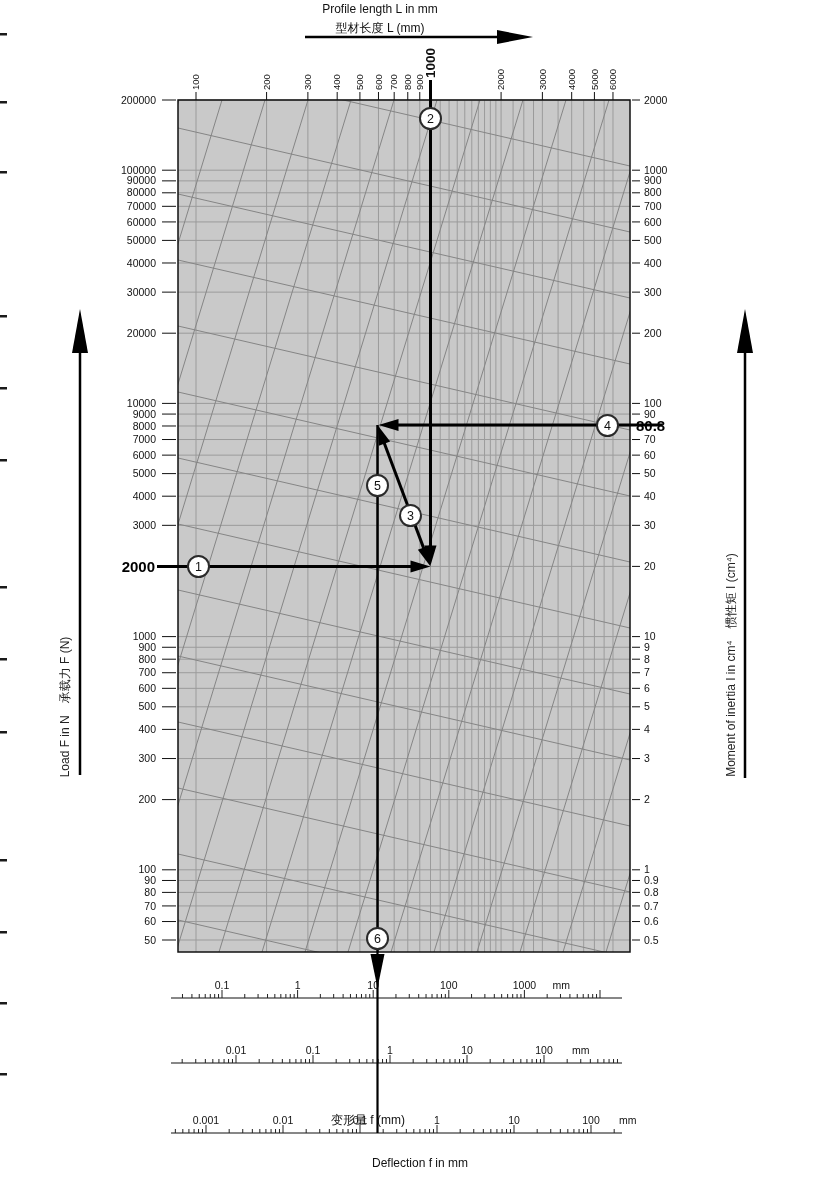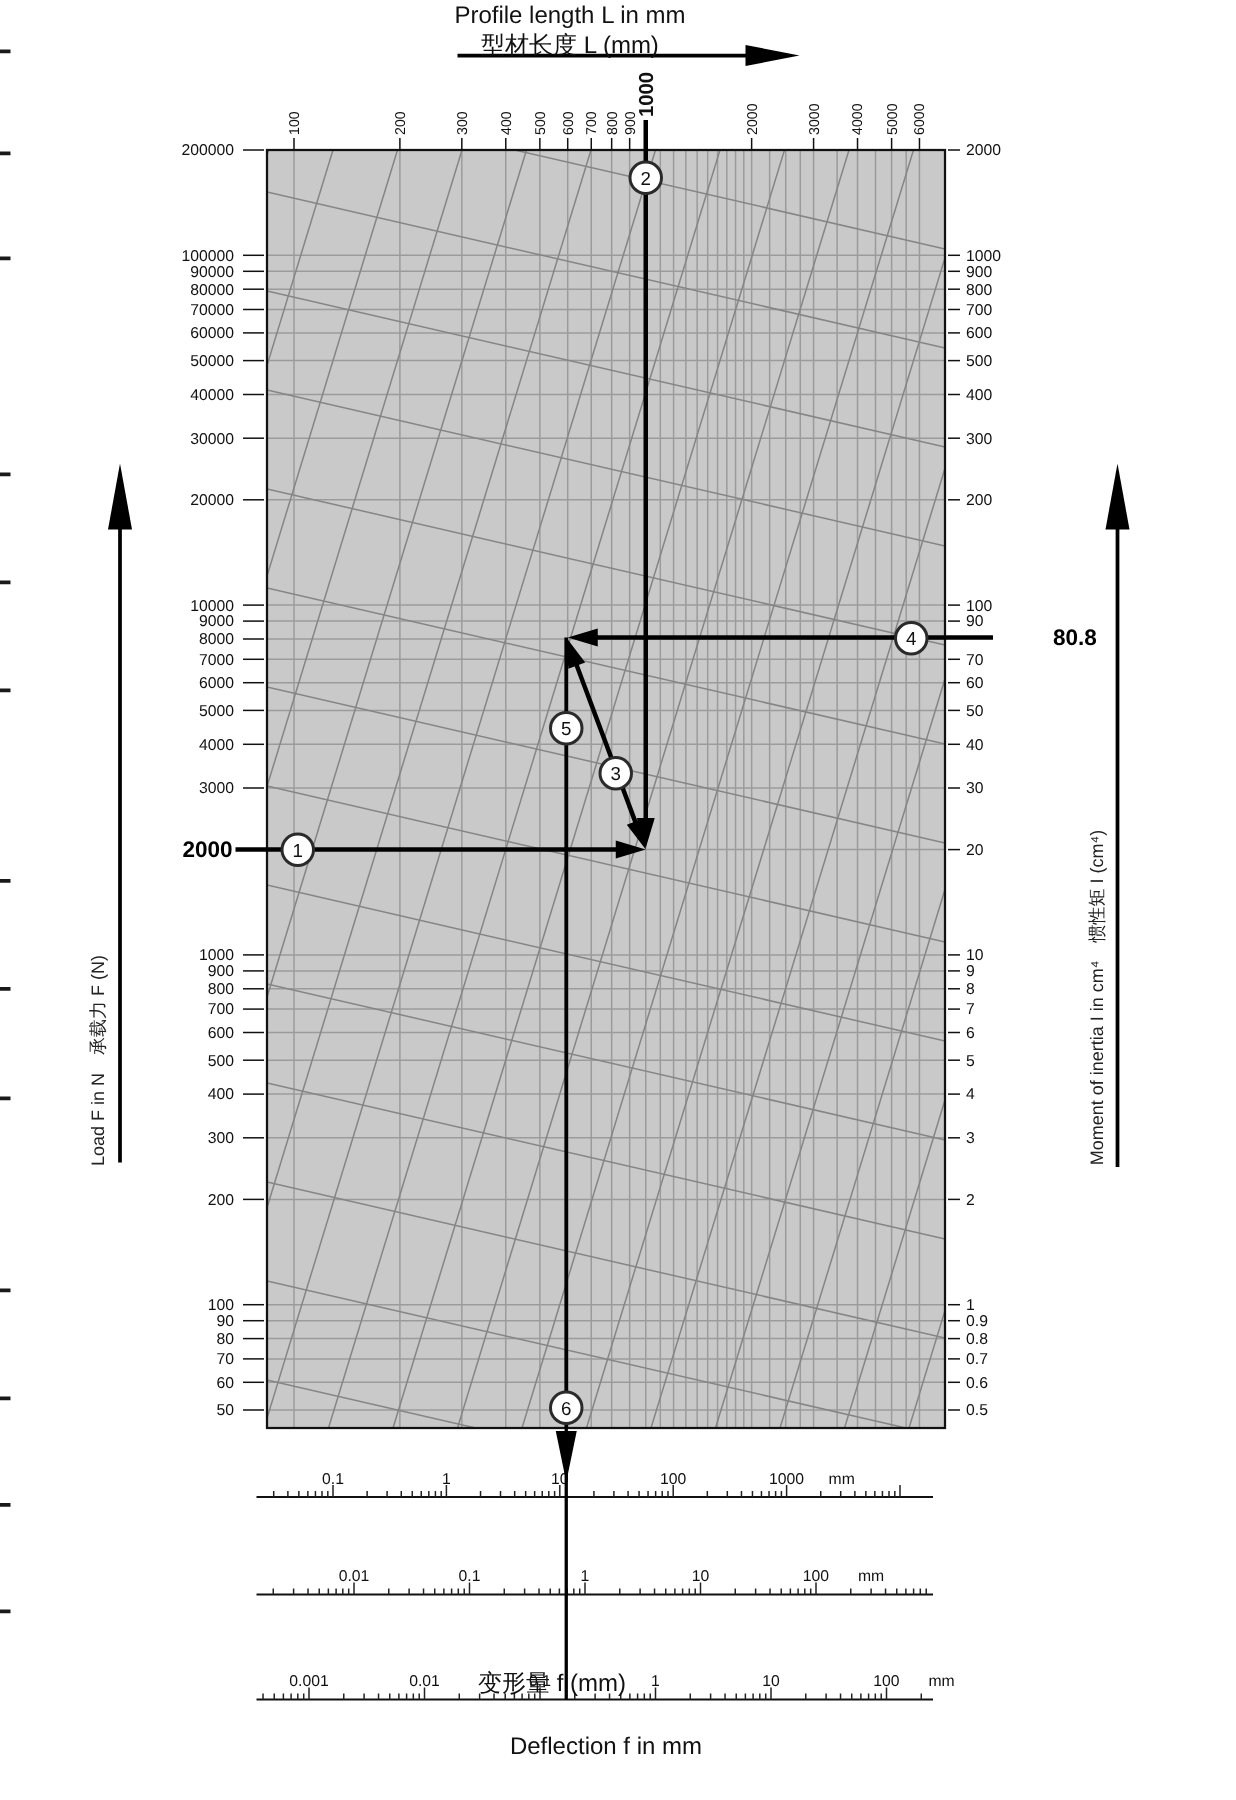--- a/index.html
+++ b/index.html
@@ -1,20 +1,20 @@
 <!DOCTYPE html>
 <html><head>
 <meta charset="utf-8">
 <style>
   html,body{margin:0;padding:0;background:#fff;}
   .stage{position:relative;width:824px;height:1200px;background:#ffffff;
          font-family:"Liberation Sans", sans-serif;overflow:hidden;}
   .stage svg{position:absolute;left:0;top:0;}
   svg text{font-family:"Liberation Sans", sans-serif;fill:#111;}
-  .center-lab{position:absolute;text-align:center;font-size:16px;color:#111;white-space:pre;}
+  .center-lab{position:absolute;text-align:center;font-size:12px;color:#111;white-space:pre;}
   .vtitle{position:absolute;width:360px;height:20px;text-align:center;font-size:12px;color:#222;
           transform:rotate(-90deg);white-space:pre;}
   .boldlab{position:absolute;font-weight:bold;font-size:15px;color:#000;white-space:pre;}
   .step{position:absolute;width:23px;height:23px;box-sizing:border-box;border:2px solid #2a2a2a;
         border-radius:50%;background:#fff;display:flex;align-items:center;justify-content:center;
         font-size:12.5px;color:#111;z-index:5;}
 </style>
 </head>
 <body>
 
@@ -526,21 +526,21 @@
       </svg>
     </div>
 
   <div class="center-lab" style="left:280px;top:2px;width:200px;">Profile length L in mm</div>
   <div class="center-lab" style="left:280px;top:20px;width:200px;">型材长度 L (mm)</div>
 
   <div class="vtitle" style="left:-113px;top:697px;">Load F in N　承载力 F (N)</div>
   <div class="vtitle" style="left:553px;top:655px;">Moment of inertia I in cm⁴　惯性矩 I (cm⁴)</div>
 
   <div class="boldlab" style="left:95px;top:558px;width:60px;text-align:right;">2000</div>
-  <div class="boldlab" style="left:702px;top:417px;width:70px;">80.8</div>
+  <div class="boldlab" style="left:636px;top:417px;width:70px;">80.8</div>
 
   <div class="center-lab" style="left:268px;top:1156px;width:200px;text-align:right;">Deflection f in mm</div>
   <div class="center-lab" style="left:268px;top:1112px;width:200px;">变形量 f (mm)</div>
 
   <div class="step" style="left:187px;top:555px;">1</div>
   <div class="step" style="left:419px;top:107px;">2</div>
   <div class="step" style="left:399px;top:504px;">3</div>
   <div class="step" style="left:596px;top:414px;">4</div>
   <div class="step" style="left:366px;top:474px;">5</div>
   <div class="step" style="left:366px;top:927px;">6</div>

